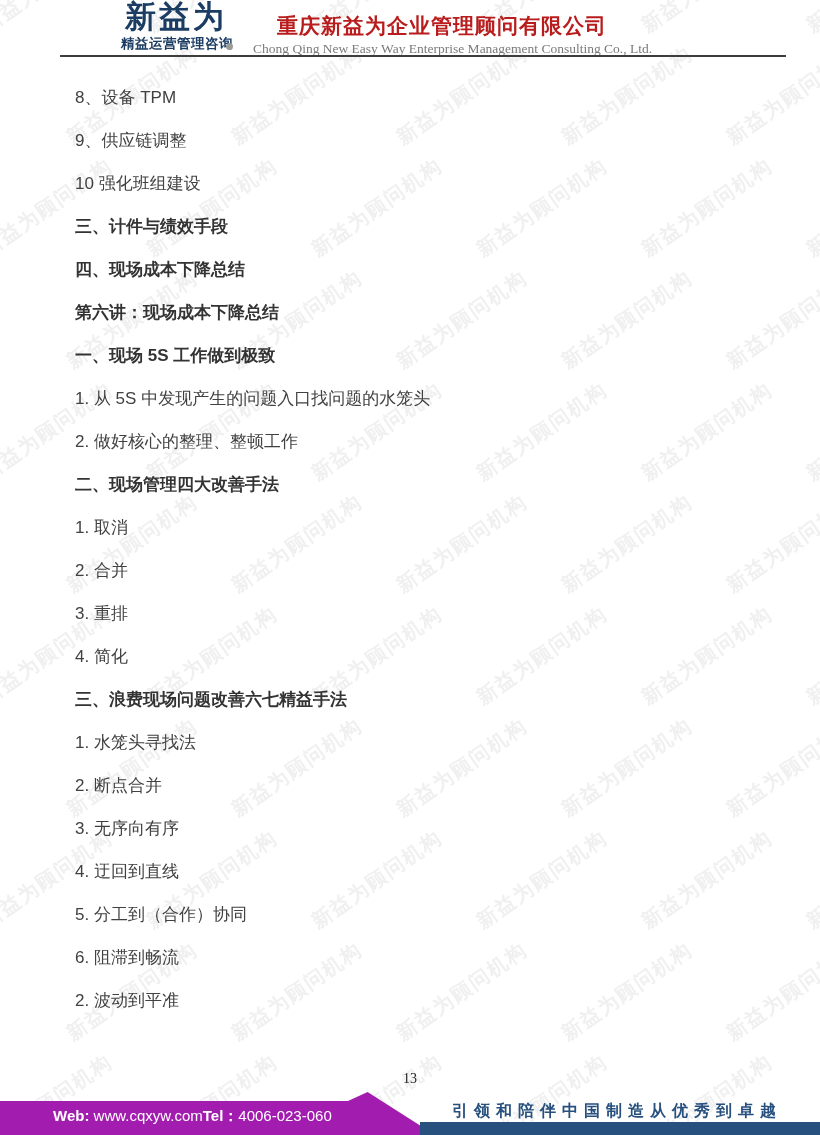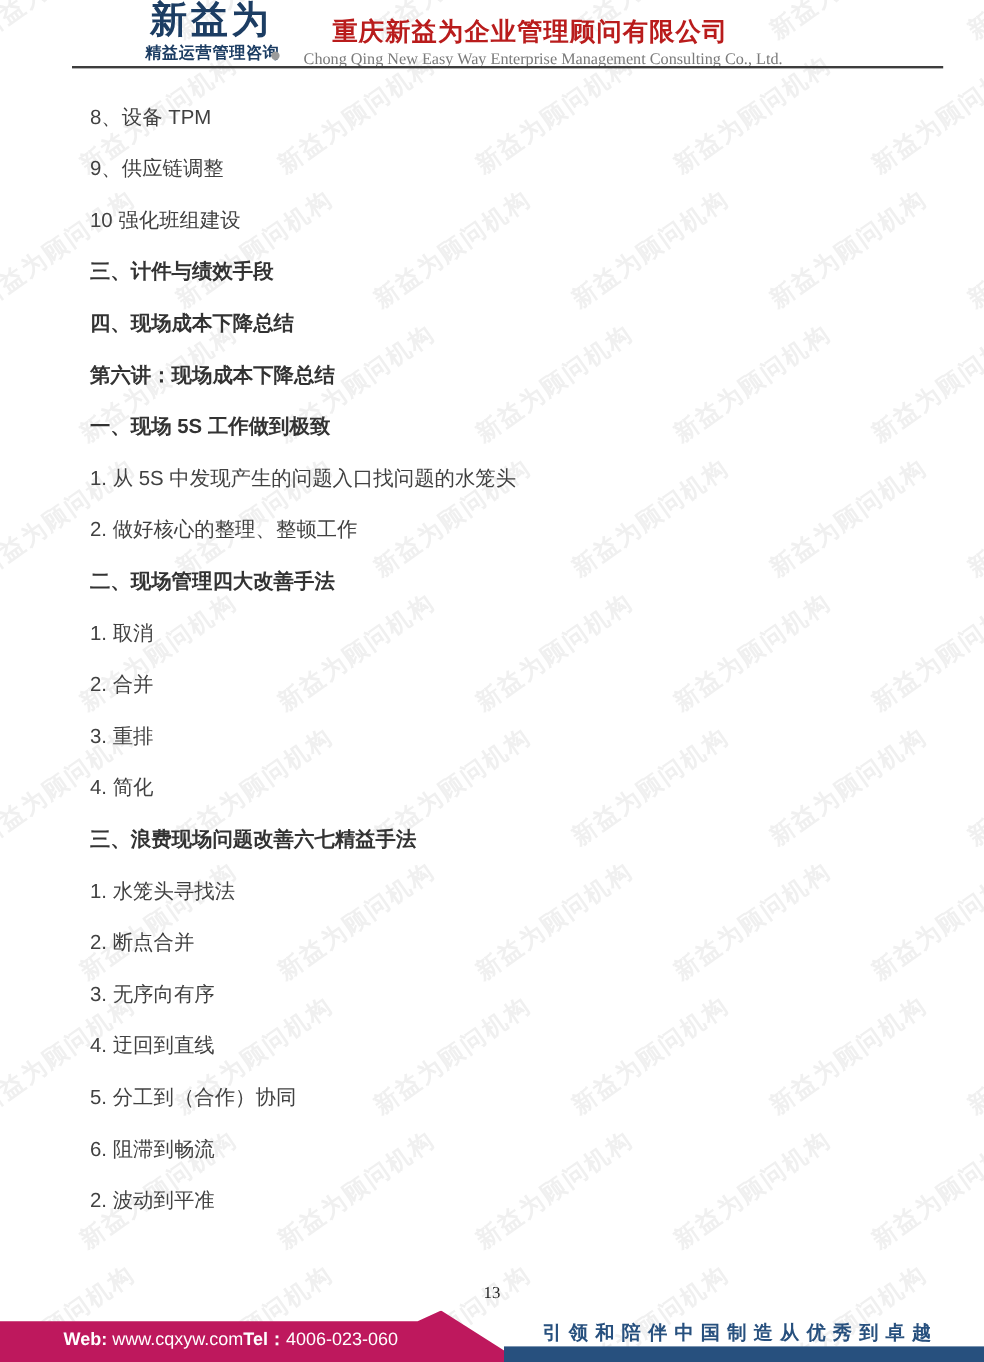--- a/index.html
+++ b/index.html
@@ -65,21 +65,21 @@
   .page-number{
     position:absolute;top:1071px;left:0;width:820px;z-index:1;
     text-align:center;
     font-family:"Liberation Serif", serif;
     font-size:14px;color:#222;
   }
   
   .footer{position:absolute;left:0;bottom:0;width:820px;height:43px;z-index:2;}
   .footer-left{
     position:absolute;left:0;bottom:0;width:435px;height:43px;
-    background:#be185d;
+    background:#a21caf;
     clip-path:polygon(0 21%, 80% 21%, 84.5% 0, 100% 100%, 0 100%);
   }
   .footer-contact{
     position:absolute;left:53px;top:15px;
     color:#ffffff;font-size:15px;white-space:nowrap;
   }
   .footer-contact b{font-weight:700;}
   .footer-slogan{
     position:absolute;left:452px;top:9px;
     color:#27507e;font-size:16px;font-weight:700;

